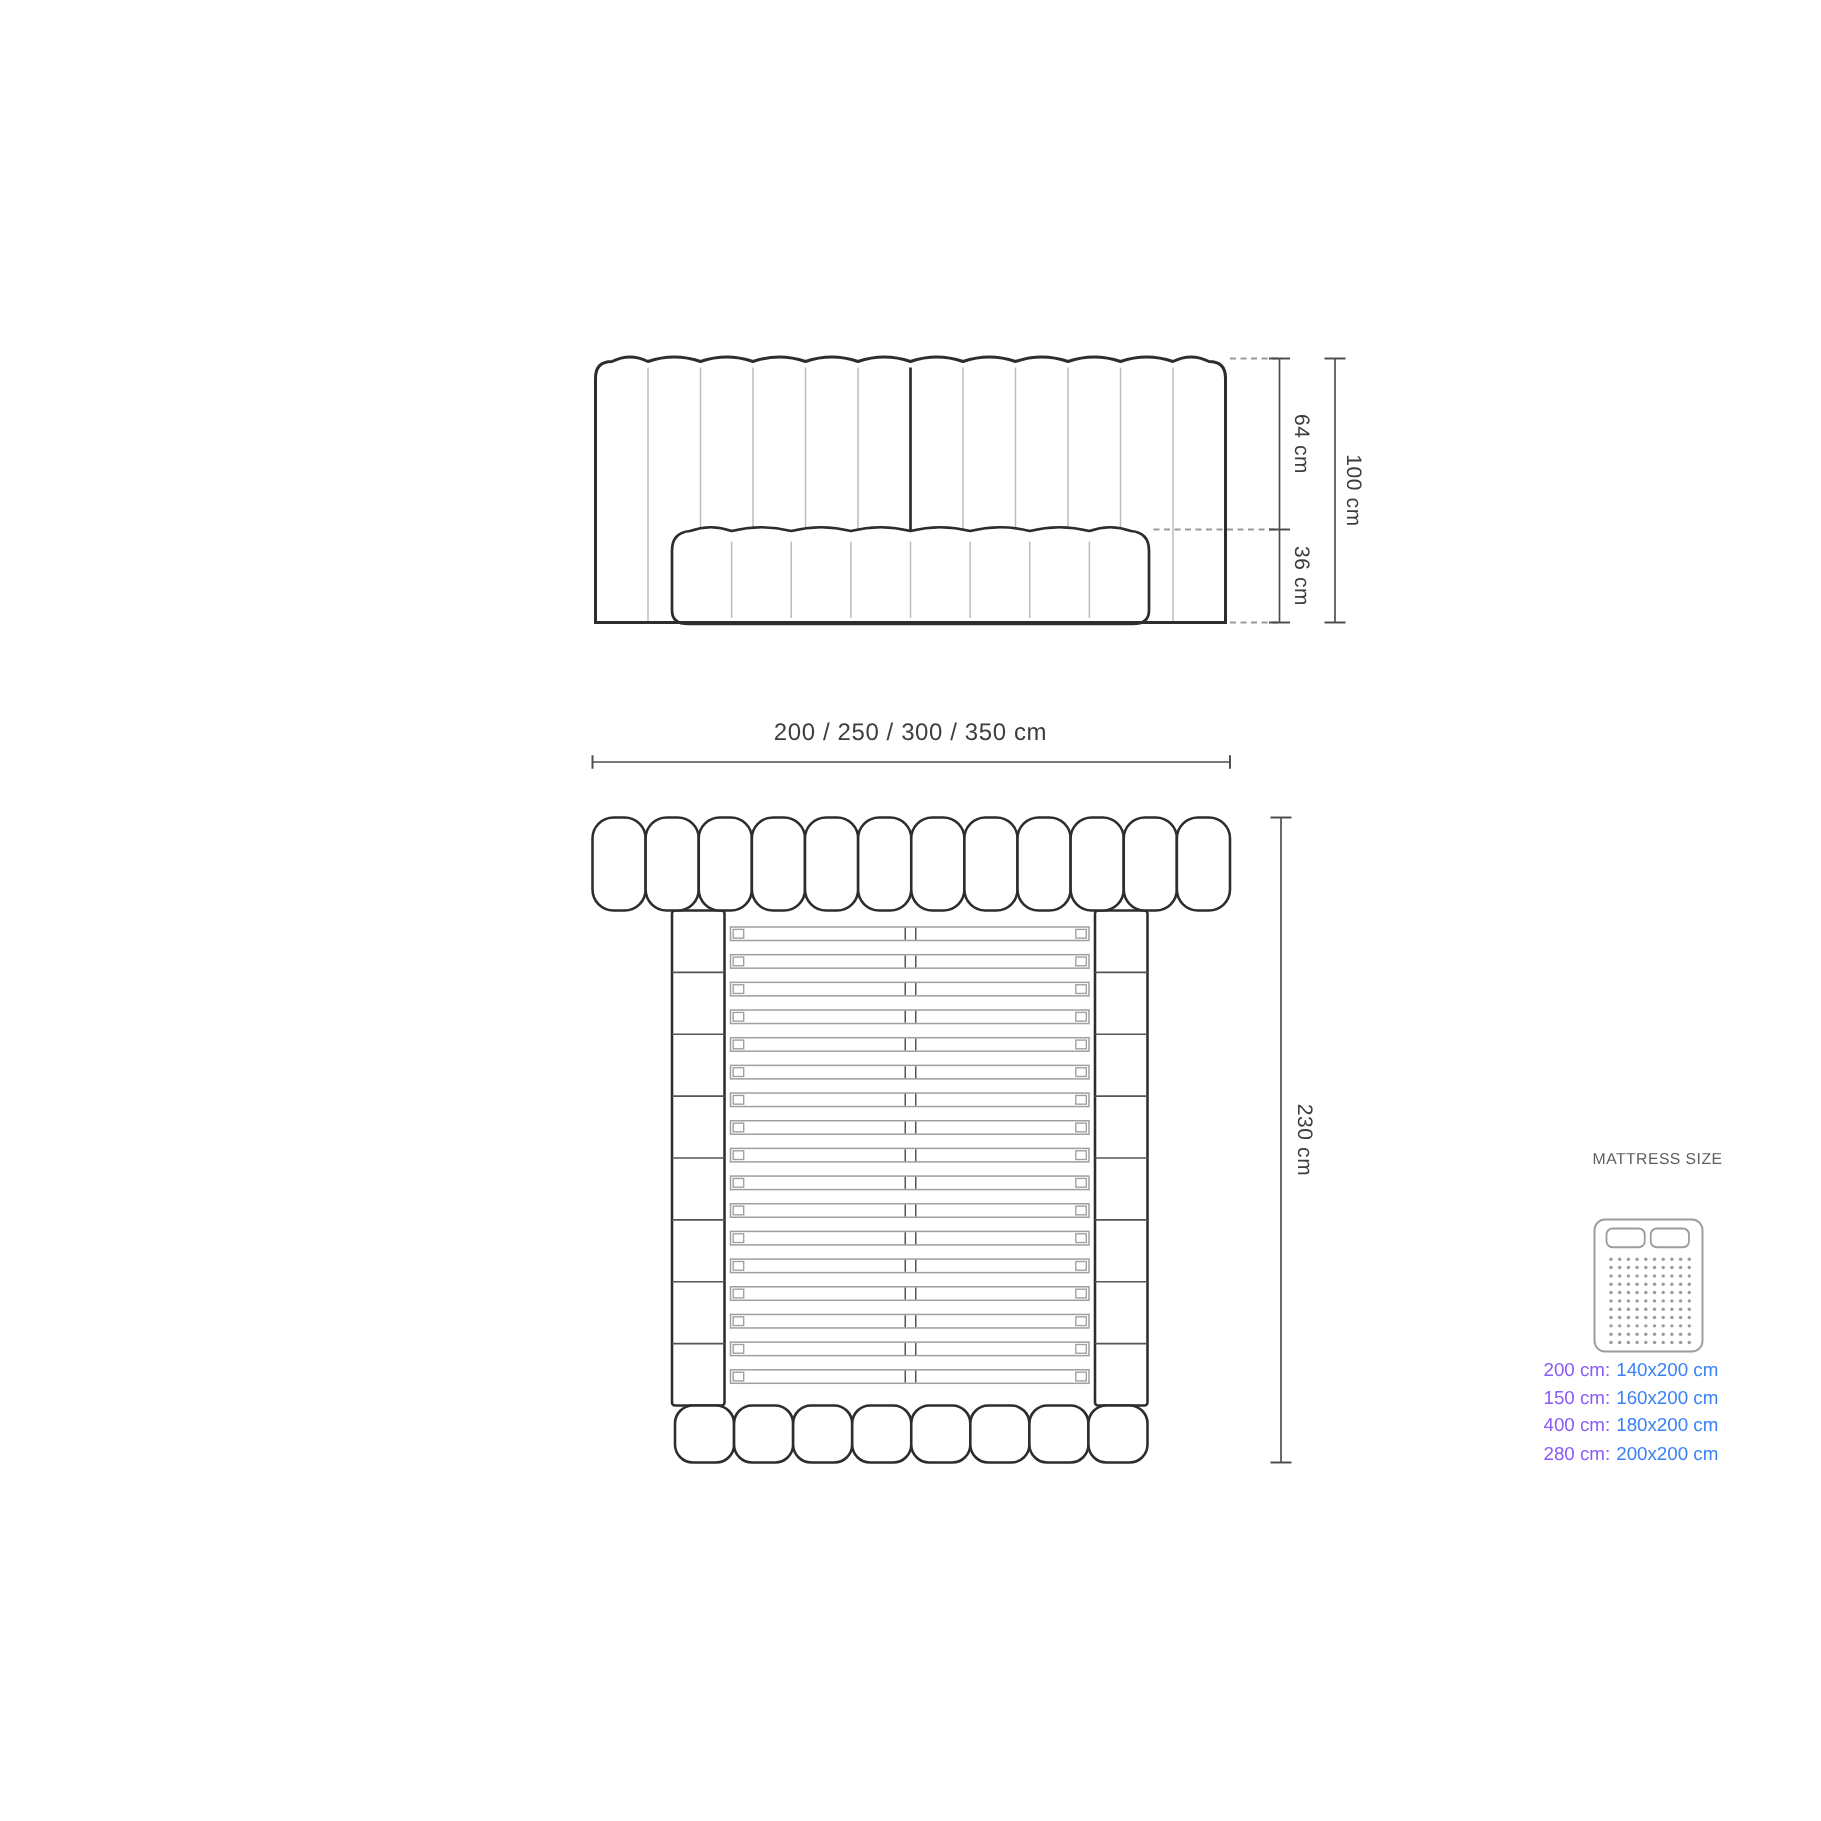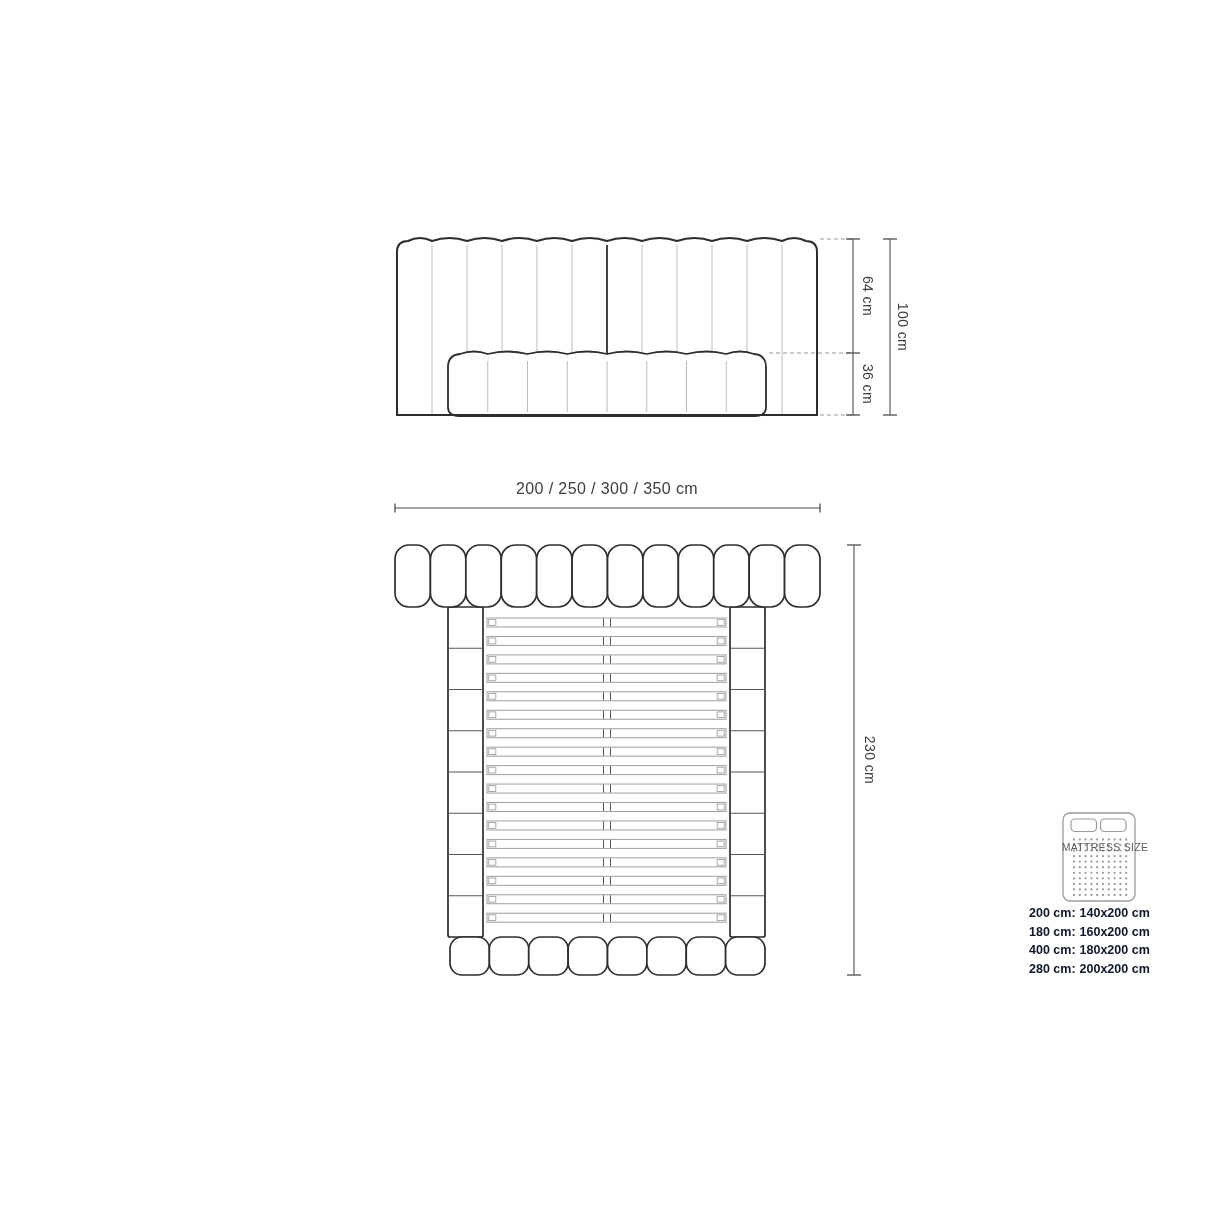--- a/index.html
+++ b/index.html
@@ -16,37 +16,37 @@
     color:#3d3d3d;
     font-size:14px;
     letter-spacing:0.4px;
     white-space:nowrap;
     display:flex;align-items:center;justify-content:center;
   }
   .dim-label.big{font-size:16px;}
   .rot90{transform:rotate(90deg);transform-origin:center center;}
   .mattress-title{
     position:absolute;
-    left:1063px;top:840px;width:84px;height:14px;
+    left:1063px;top:766px;width:84px;height:14px;
     display:flex;align-items:center;justify-content:center;
     font-size:10.5px;letter-spacing:0.3px;
     color:#5d5d5d;white-space:nowrap;
   }
   .size-list{
     position:absolute;
     left:1029px;top:906px;
     display:flex;flex-direction:column;
   }
   .size-row{
     display:flex;gap:4px;
     font-size:12.5px;line-height:14.2px;
     margin-bottom:4.4px;white-space:nowrap;
   }
-  .size-row .frame{color:#0f172a;font-weight:bold;}
-  .size-row .mattress{color:#0f172a;font-weight:700;}
+  .size-row .frame{color:#8b5cf6;}
+  .size-row .mattress{color:#3b82f6;font-weight:400;}
 </style>
 </head>
 <body>
 
 <div class="canvas">
 
   <svg id="diagram" width="1214" height="1214" viewBox="0 0 1214 1214">
       <g>
         <path d="M 397 415 L 397 252 Q 397 241 408 241 Q 420 235 432 241 Q 449.5 235 467 241 Q 484.5 235 502 241 Q 519.5 235 537 241 Q 554.5 235 572 241 Q 589.5 235 607 241 Q 624.5 235 642 241 Q 659.5 235 677 241 Q 694.5 235 712 241 Q 729.5 235 747 241 Q 764.5 235 782 241 Q 794 235 806 241 Q 817 241 817 252 L 817 415 Z" fill="#fff" stroke="#2d2d2d" stroke-width="2" stroke-linejoin="round"></path>
         <line x1="432" y1="245" x2="432" y2="414" stroke="#bcbcbc" stroke-width="1"></line>
@@ -349,21 +349,21 @@
   <div class="dim-label rot90" style="left:836px;top:752px;width:68px;height:16px;">230 cm</div>
 
   <div class="mattress-title">MATTRESS SIZE</div>
 
   <div class="size-list">
     <div class="size-row">
       <span class="frame">200 cm:</span>
       <span class="mattress">140x200 cm</span>
     </div>
     <div class="size-row">
-      <span class="frame">180 cm:</span>
+      <span class="frame">150 cm:</span>
       <span class="mattress">160x200 cm</span>
     </div>
     <div class="size-row">
       <span class="frame">400 cm:</span>
       <span class="mattress">180x200 cm</span>
     </div>
     <div class="size-row">
       <span class="frame">280 cm:</span>
       <span class="mattress">200x200 cm</span>
     </div>

